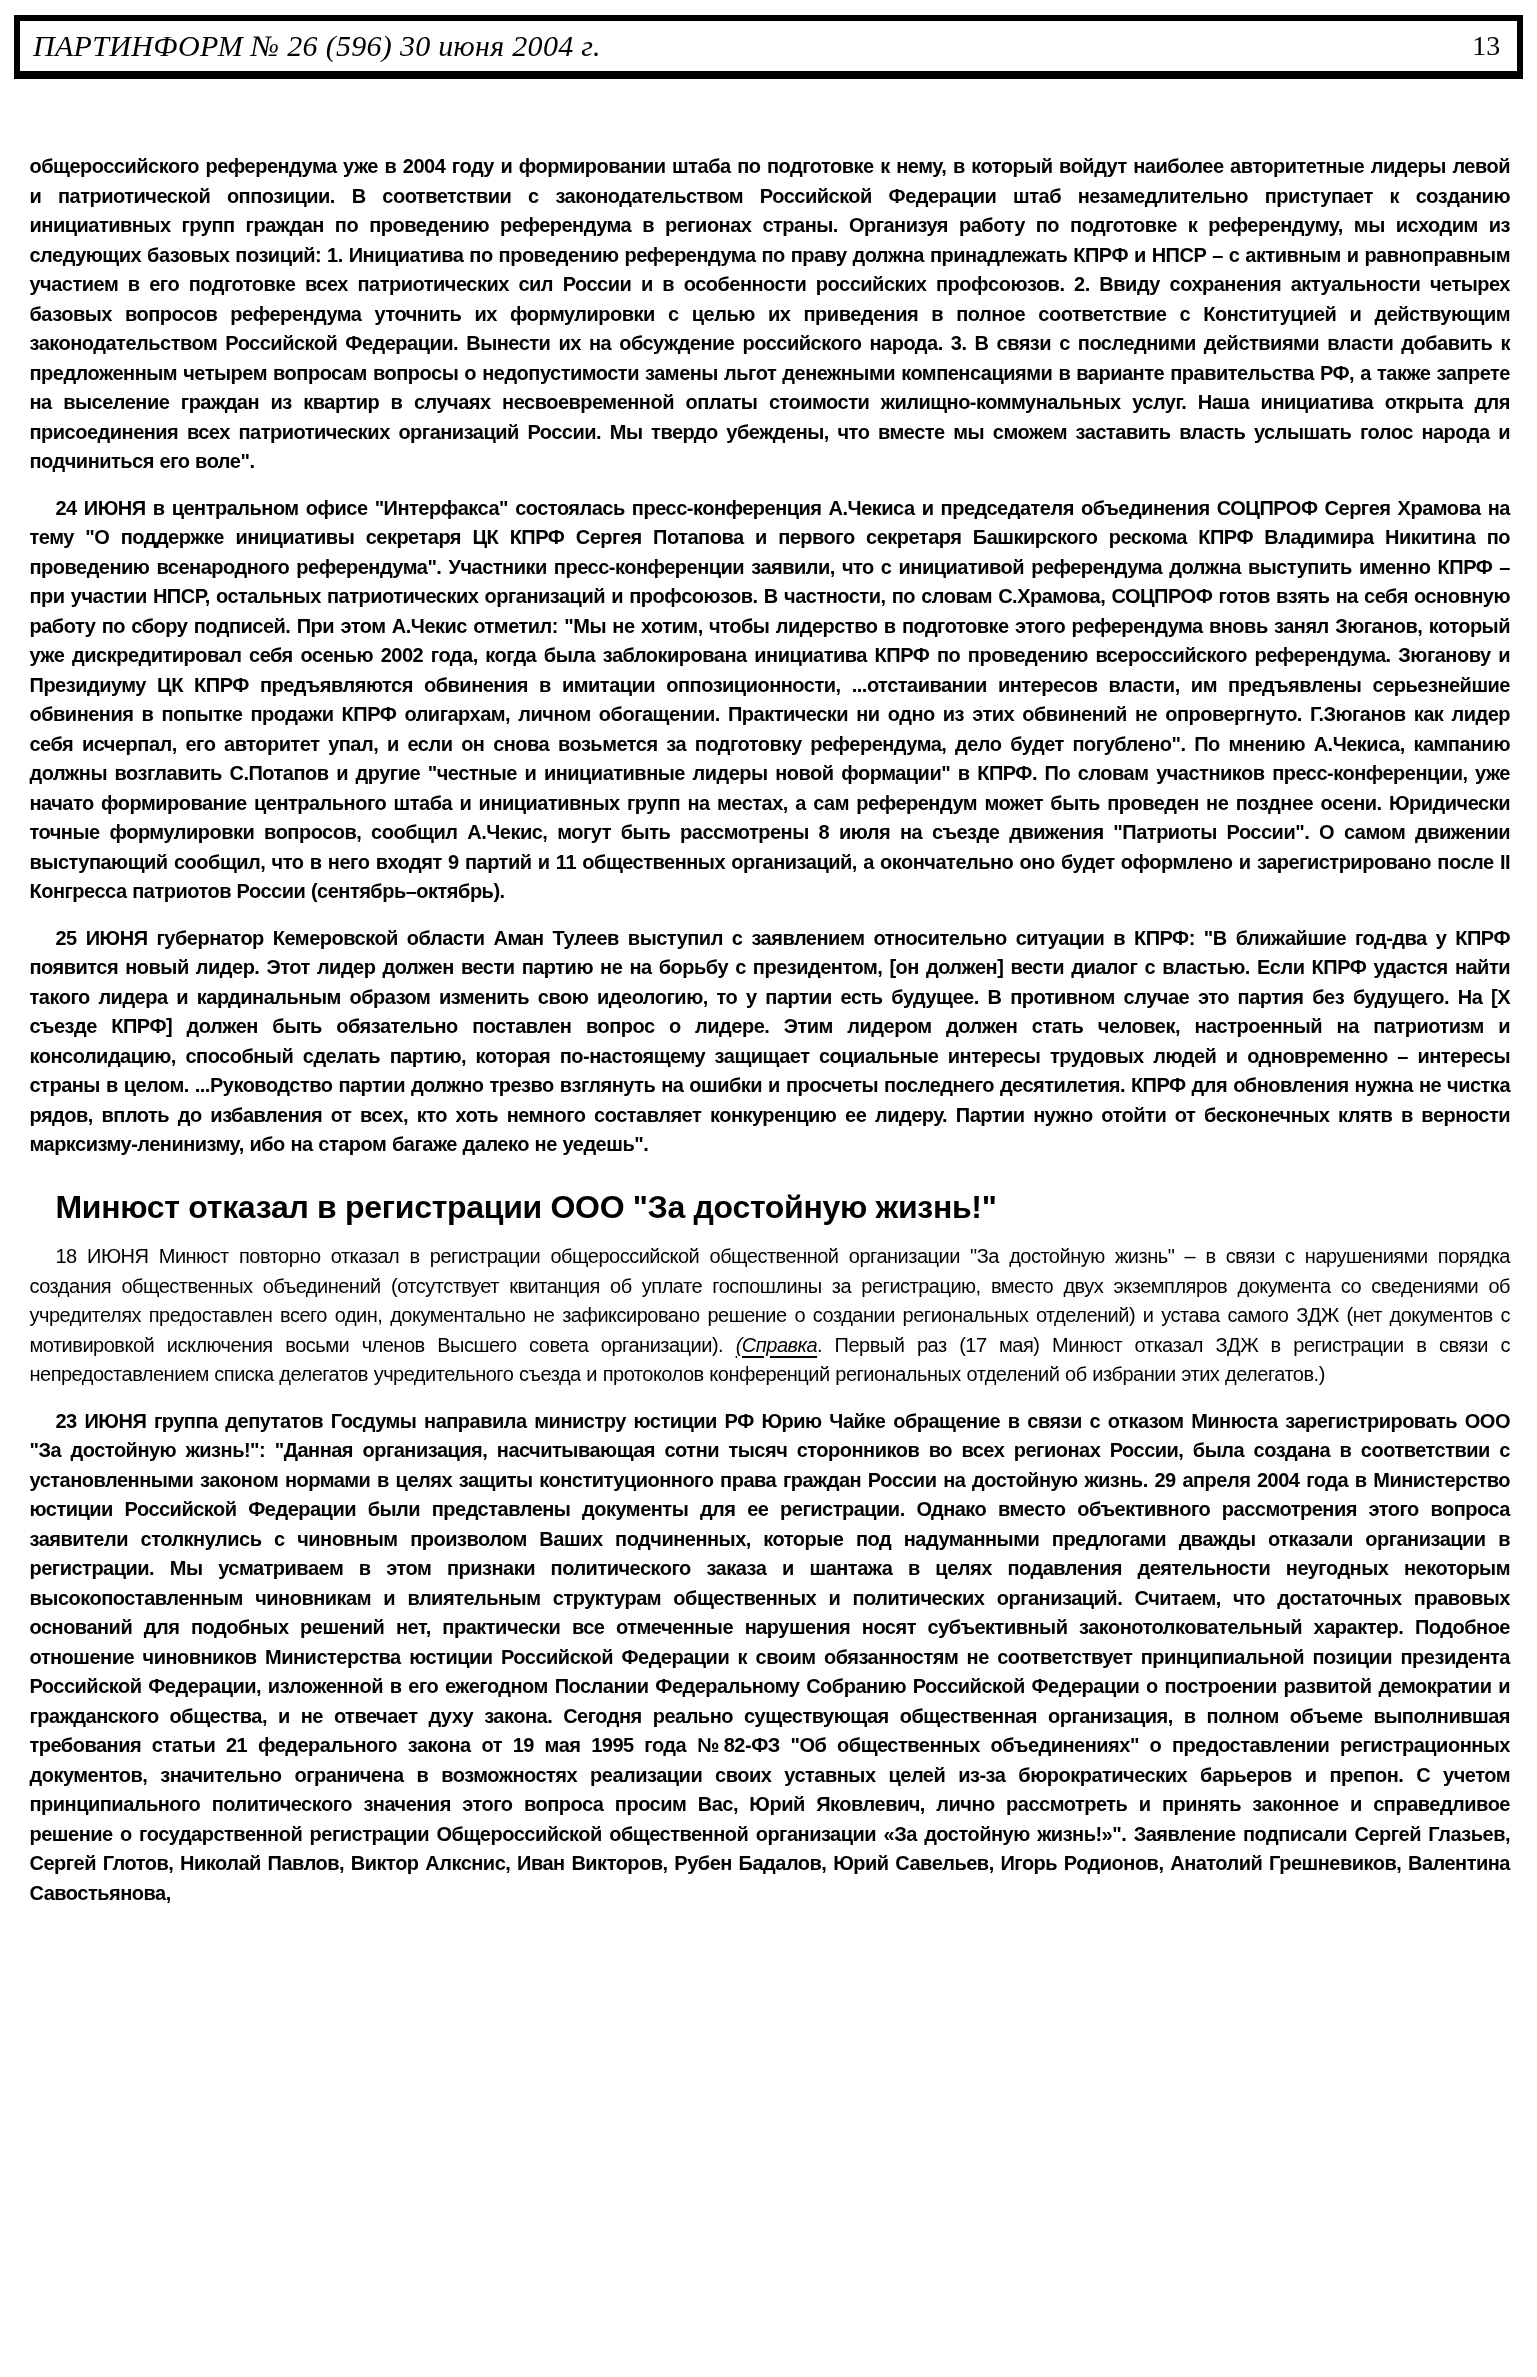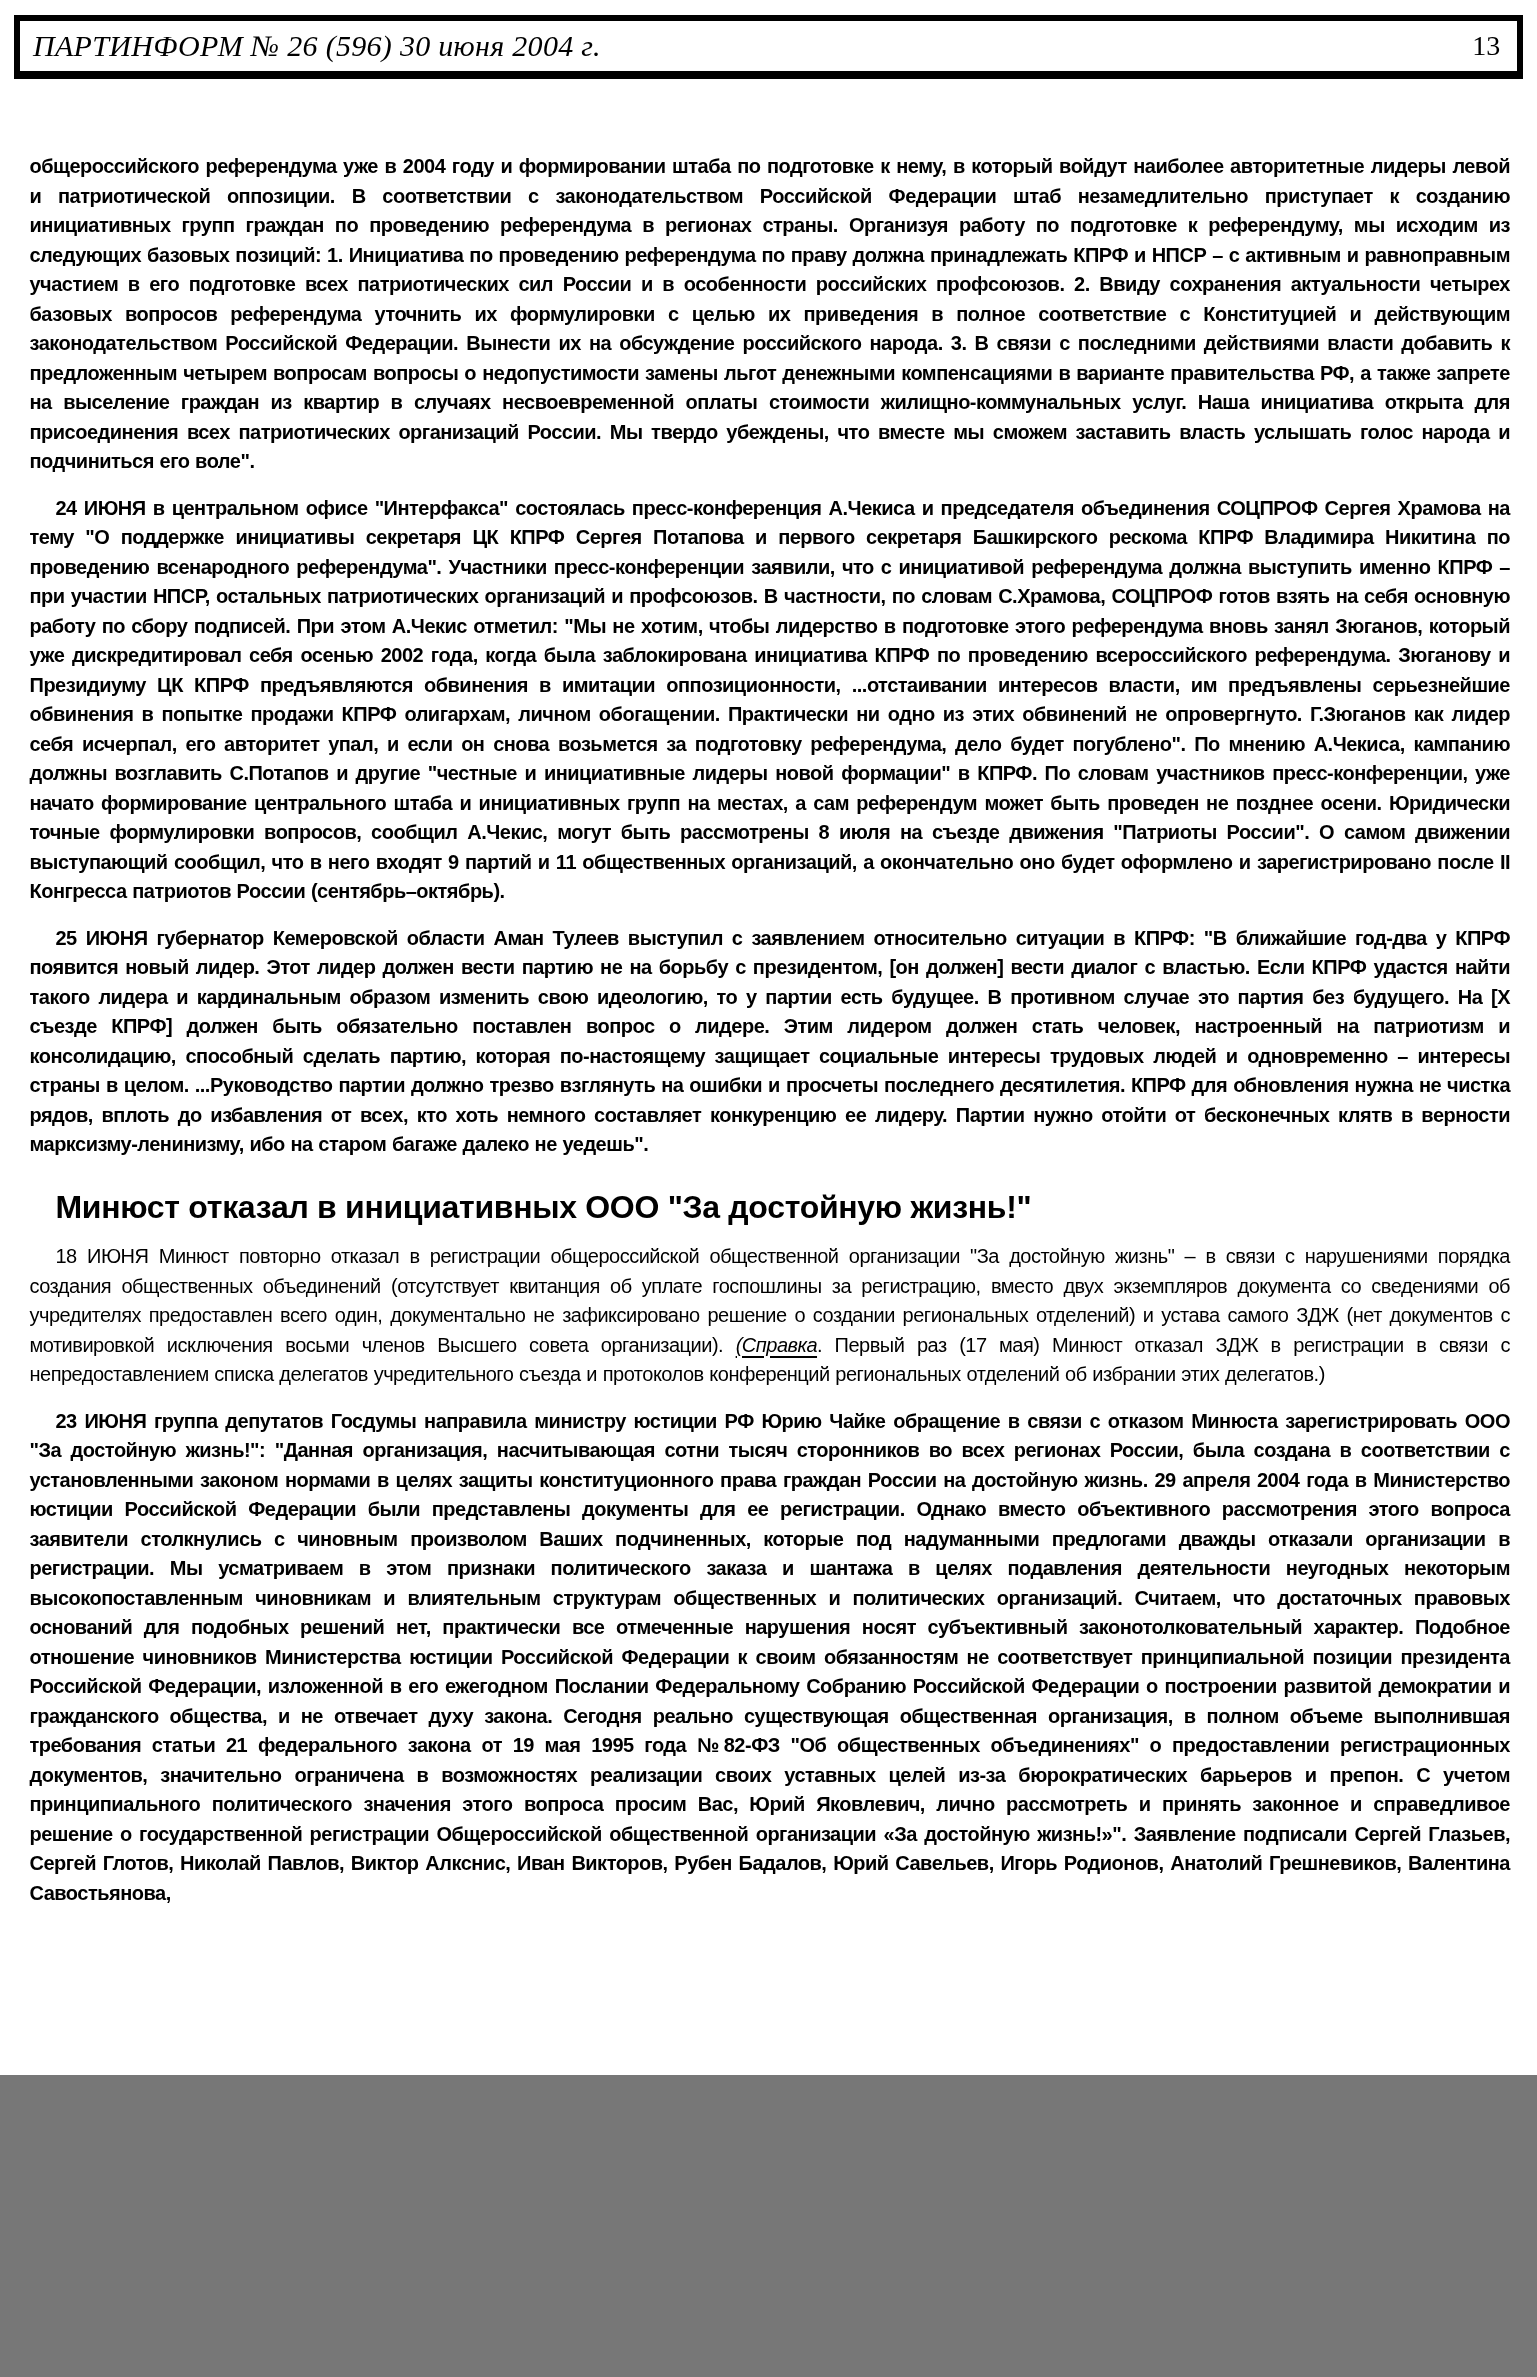--- a/index.html
+++ b/index.html
@@ -1,19 +1,19 @@
 <!DOCTYPE html>
 <html style="font-size:10.2px"><head>
 <meta charset="utf-8">
 <style>
   html, body { margin: 0; padding: 0; background: #777; }
   .page {
     position: relative;
     width: 1537px;
-    height: 2075px;
+    height: 2377px;
     background: #ffffff;
     font-family: "Liberation Sans", sans-serif;
     color: #000;
     overflow: hidden;
   }
   .header-box {
     position: absolute;
     left: 14px; right: 14px; top: 15.4px;
     height: 64px;
     border: 6.4px solid #000;
@@ -75,21 +75,21 @@
   </div>
 
   <div class="content">
 
     <p class="para bold">общероссийского референдума уже в 2004 году и формировании штаба по подготовке к нему, в который войдут наиболее авторитетные лидеры левой и патриотической оппозиции. В соответствии с законодательством Российской Федерации штаб незамедлительно приступает к созданию инициативных групп граждан по проведению референдума в регионах страны. Организуя работу по подготовке к референдуму, мы исходим из следующих базовых позиций: 1. Инициатива по проведению референдума по праву должна принадлежать КПРФ и НПСР – с активным и равноправным участием в его подготовке всех патриотических сил России и в особенности российских профсоюзов. 2. Ввиду сохранения актуальности четырех базовых вопросов референдума уточнить их формулировки с целью их приведения в полное соответствие с Конституцией и действующим законодательством Российской Федерации. Вынести их на обсуждение российского народа. 3. В связи с последними действиями власти добавить к предложенным четырем вопросам вопросы о недопустимости замены льгот денежными компенсациями в варианте правительства РФ, а также запрете на выселение граждан из квартир в случаях несвоевременной оплаты стоимости жилищно-коммунальных услуг. Наша инициатива открыта для присоединения всех патриотических организаций России. Мы твердо убеждены, что вместе мы сможем заставить власть услышать голос народа и подчиниться его воле".</p>
 
     <p class="para bold indent">24 ИЮНЯ в центральном офисе "Интерфакса" состоялась пресс-конференция А.Чекиса и председателя объединения СОЦПРОФ Сергея Храмова на тему "О поддержке инициативы секретаря ЦК КПРФ Сергея Потапова и первого секретаря Башкирского рескома КПРФ Владимира Никитина по проведению всенародного референдума". Участники пресс-конференции заявили, что с инициативой референдума должна выступить именно КПРФ – при участии НПСР, остальных патриотических организаций и профсоюзов. В частности, по словам С.Храмова, СОЦПРОФ готов взять на себя основную работу по сбору подписей. При этом А.Чекис отметил: "Мы не хотим, чтобы лидерство в подготовке этого референдума вновь занял Зюганов, который уже дискредитировал себя осенью 2002 года, когда была заблокирована инициатива КПРФ по проведению всероссийского референдума. Зюганову и Президиуму ЦК КПРФ предъявляются обвинения в имитации оппозиционности, ...отстаивании интересов власти, им предъявлены серьезнейшие обвинения в попытке продажи КПРФ олигархам, личном обогащении. Практически ни одно из этих обвинений не опровергнуто. Г.Зюганов как лидер себя исчерпал, его авторитет упал, и если он снова возьмется за подготовку референдума, дело будет погублено". По мнению А.Чекиса, кампанию должны возглавить С.Потапов и другие "честные и инициативные лидеры новой формации" в КПРФ. По словам участников пресс-конференции, уже начато формирование центрального штаба и инициативных групп на местах, а сам референдум может быть проведен не позднее осени. Юридически точные формулировки вопросов, сообщил А.Чекис, могут быть рассмотрены 8 июля на съезде движения "Патриоты России". О самом движении выступающий сообщил, что в него входят 9 партий и 11 общественных организаций, а окончательно оно будет оформлено и зарегистрировано после II Конгресса патриотов России (сентябрь–октябрь).</p>
 
     <p class="para bold indent">25 ИЮНЯ губернатор Кемеровской области Аман Тулеев выступил с заявлением относительно ситуации в КПРФ: "В ближайшие год-два у КПРФ появится новый лидер. Этот лидер должен вести партию не на борьбу с президентом, [он должен] вести диалог с властью. Если КПРФ удастся найти такого лидера и кардинальным образом изменить свою идеологию, то у партии есть будущее. В противном случае это партия без будущего. На [X съезде КПРФ] должен быть обязательно поставлен вопрос о лидере. Этим лидером должен стать человек, настроенный на патриотизм и консолидацию, способный сделать партию, которая по-настоящему защищает социальные интересы трудовых людей и одновременно – интересы страны в целом. ...Руководство партии должно трезво взглянуть на ошибки и просчеты последнего десятилетия. КПРФ для обновления нужна не чистка рядов, вплоть до избавления от всех, кто хоть немного составляет конкуренцию ее лидеру. Партии нужно отойти от бесконечных клятв в верности марксизму-ленинизму, ибо на старом багаже далеко не уедешь".</p>
 
-    <h2 class="section-heading">Минюст отказал в инициативных ООО "За достойную жизнь!"</h2>
+    <h2 class="section-heading">Минюст отказал в регистрации ООО "За достойную жизнь!"</h2>
 
     <p class="para indent"><span>18 ИЮНЯ Минюст повторно отказал в регистрации общероссийской общественной организации "За достойную жизнь" – в связи с нарушениями порядка создания общественных объединений (отсутствует квитанция об уплате госпошлины за регистрацию, вместо двух экземпляров документа со сведениями об учредителях предоставлен всего один, документально не зафиксировано решение о создании региональных отделений) и устава самого ЗДЖ (нет документов с мотивировкой исключения восьми членов Высшего совета организации). </span><span class="u i">(Справка</span><span>. Первый раз (17 мая) Минюст отказал ЗДЖ в регистрации в связи с непредоставлением списка делегатов учредительного съезда и протоколов конференций региональных отделений об избрании этих делегатов.)</span></p>
 
     <p class="para bold indent cont">23 ИЮНЯ группа депутатов Госдумы направила министру юстиции РФ Юрию Чайке обращение в связи с отказом Минюста зарегистрировать ООО "За достойную жизнь!": "Данная организация, насчитывающая сотни тысяч сторонников во всех регионах России, была создана в соответствии с установленными законом нормами в целях защиты конституционного права граждан России на достойную жизнь. 29 апреля 2004 года в Министерство юстиции Российской Федерации были представлены документы для ее регистрации. Однако вместо объективного рассмотрения этого вопроса заявители столкнулись с чиновным произволом Ваших подчиненных, которые под надуманными предлогами дважды отказали организации в регистрации. Мы усматриваем в этом признаки политического заказа и шантажа в целях подавления деятельности неугодных некоторым высокопоставленным чиновникам и влиятельным структурам общественных и политических организаций. Считаем, что достаточных правовых оснований для подобных решений нет, практически все отмеченные нарушения носят субъективный законотолковательный характер. Подобное отношение чиновников Министерства юстиции Российской Федерации к своим обязанностям не соответствует принципиальной позиции президента Российской Федерации, изложенной в его ежегодном Послании Федеральному Собранию Российской Федерации о построении развитой демократии и гражданского общества, и не отвечает духу закона. Сегодня реально существующая общественная организация, в полном объеме выполнившая требования статьи 21 федерального закона от 19 мая 1995 года №82-ФЗ "Об общественных объединениях" о предоставлении регистрационных документов, значительно ограничена в возможностях реализации своих уставных целей из-за бюрократических барьеров и препон. С учетом принципиального политического значения этого вопроса просим Вас, Юрий Яковлевич, лично рассмотреть и принять законное и справедливое решение о государственной регистрации Общероссийской общественной организации «За достойную жизнь!»". Заявление подписали Сергей Глазьев, Сергей Глотов, Николай Павлов, Виктор Алкснис, Иван Викторов, Рубен Бадалов, Юрий Савельев, Игорь Родионов, Анатолий Грешневиков, Валентина Савостьянова,</p>
 
   </div>
 </div>
 
 
 </body></html>

